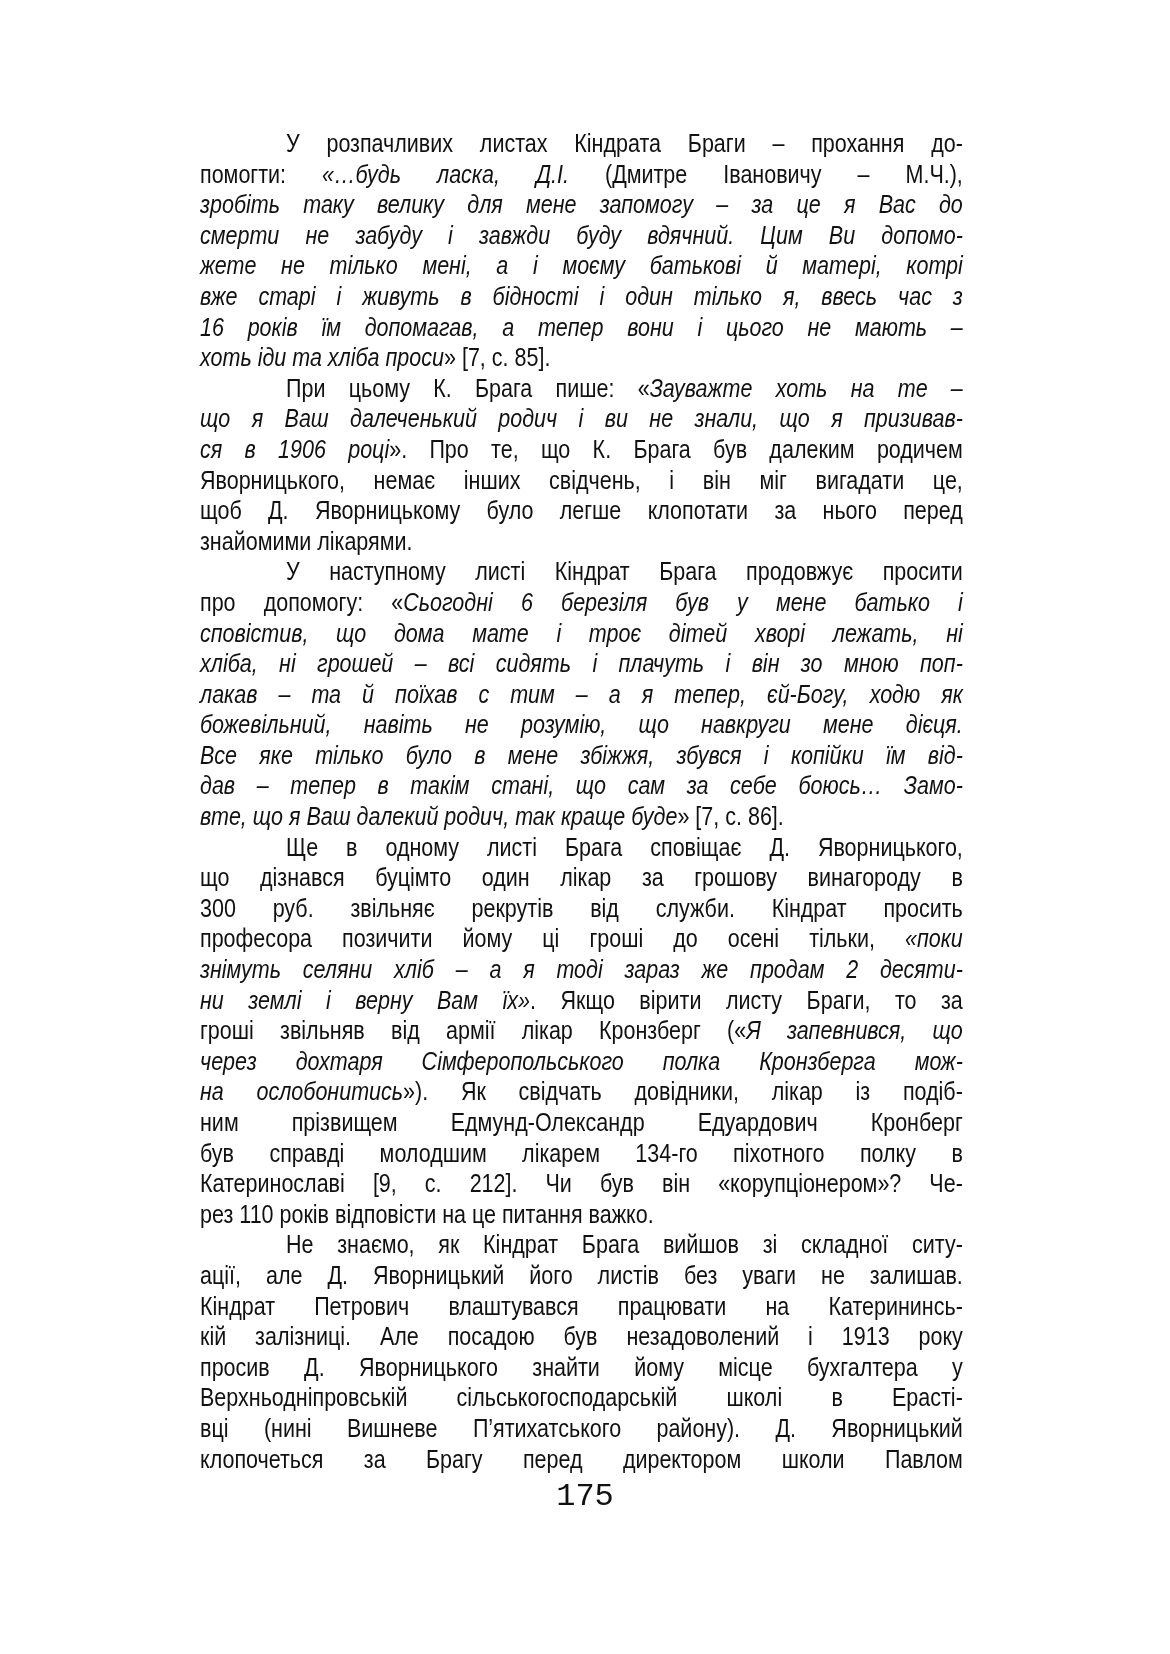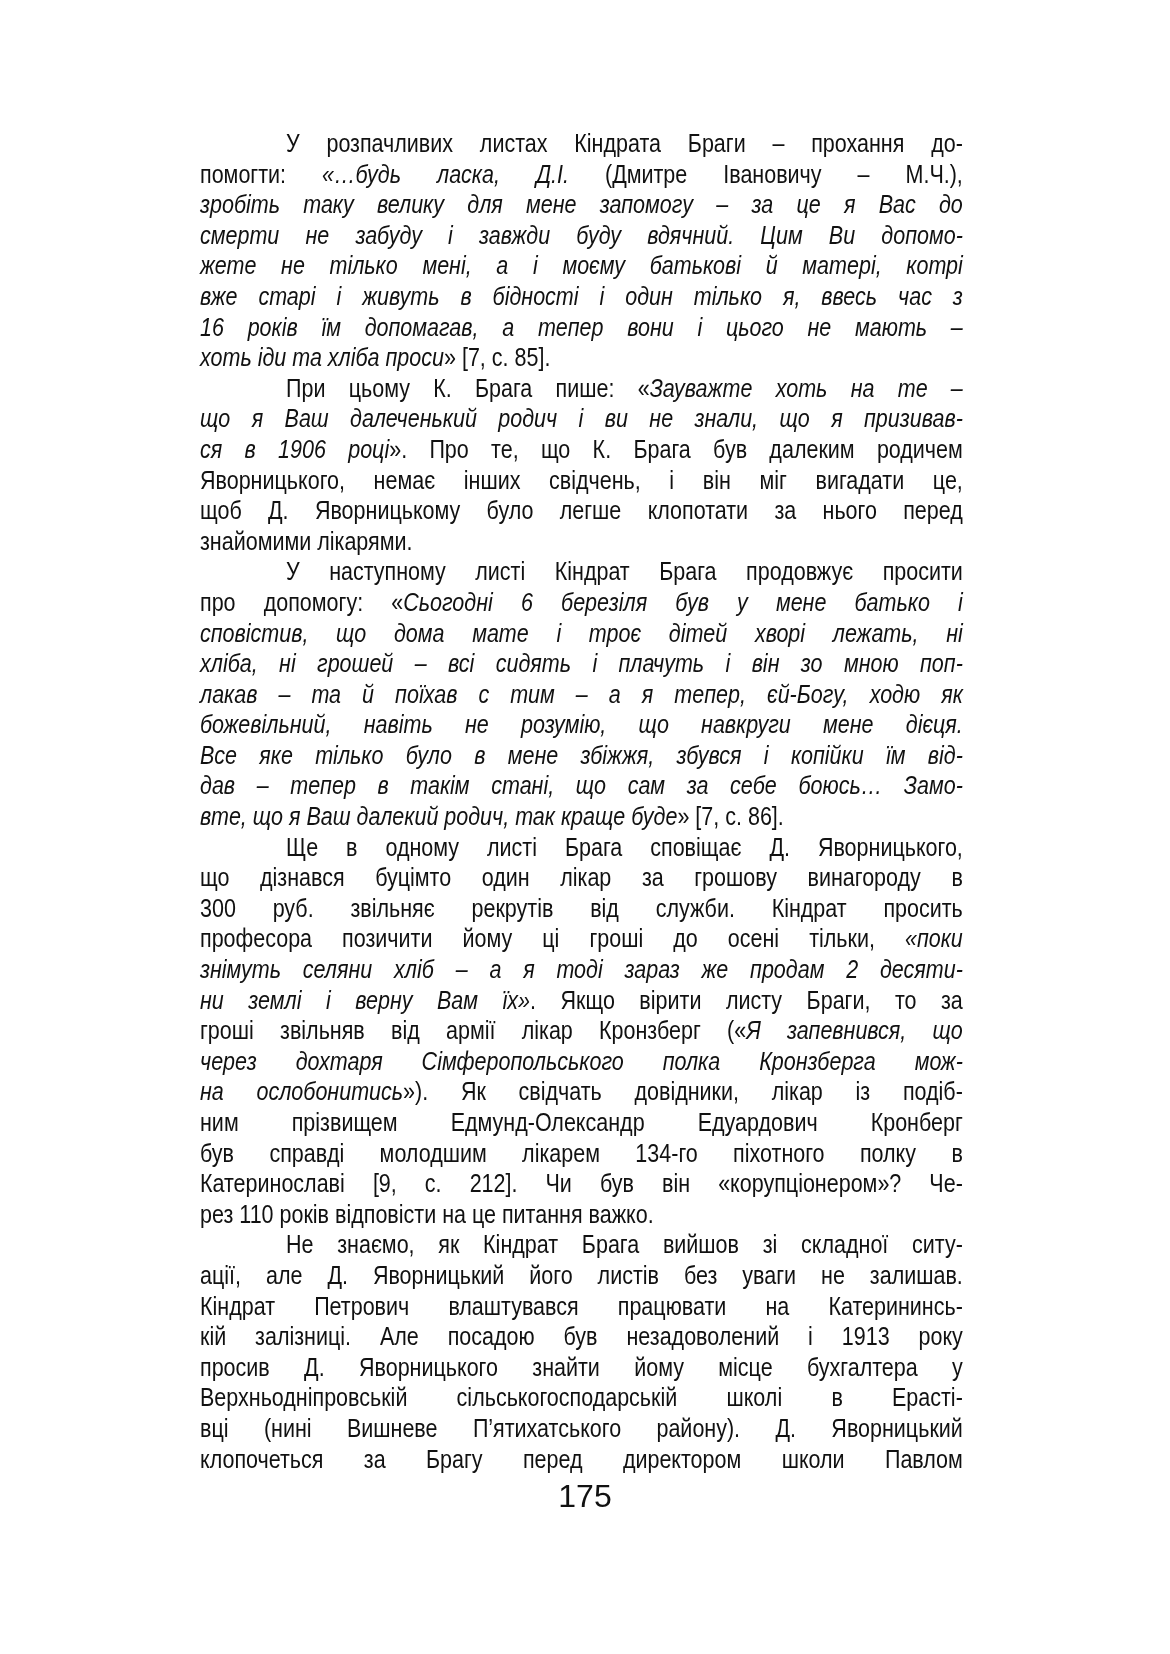--- a/index.html
+++ b/index.html
@@ -28,21 +28,21 @@
     overflow: visible;
   }
   .line.last { text-align-last: left; }
   .line.indent { padding-left: 100px; }
   .seg.i { font-style: italic; }
   .page-number {
     position: absolute;
     left: 0; width: 1170px;
     top: 1478px;
     text-align: center;
-    font-family: Liberation Sans, sans-serif;
+    font-family: Liberation Mono, monospace;
     font-size: 32px;
     color: #111111;
   }
 </style>
 </head>
 <body>
 
 <div class="page">
   <div class="text-block">
     <div class="text-block-inner" id="text-inner">

